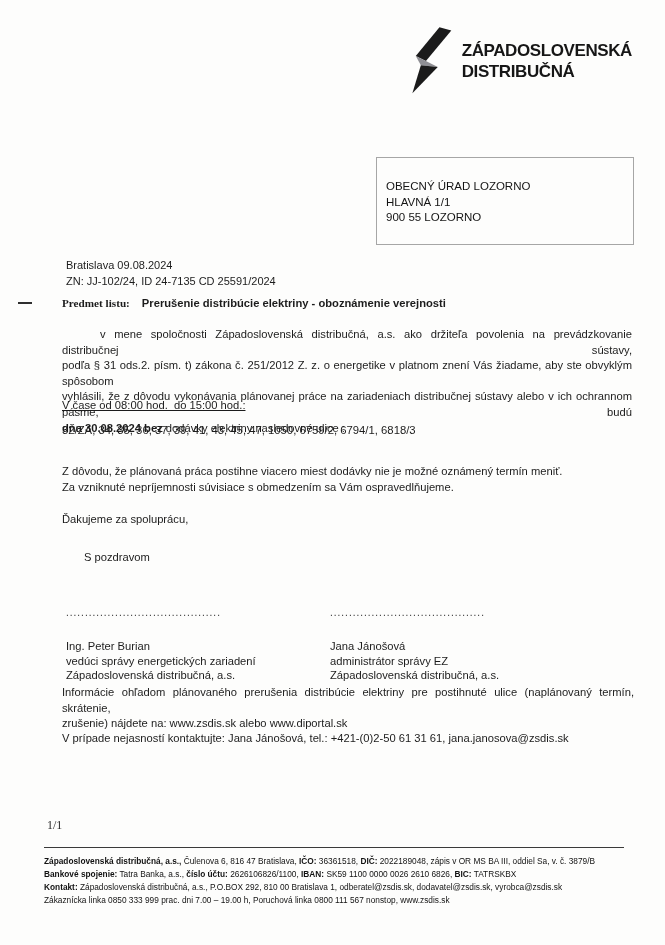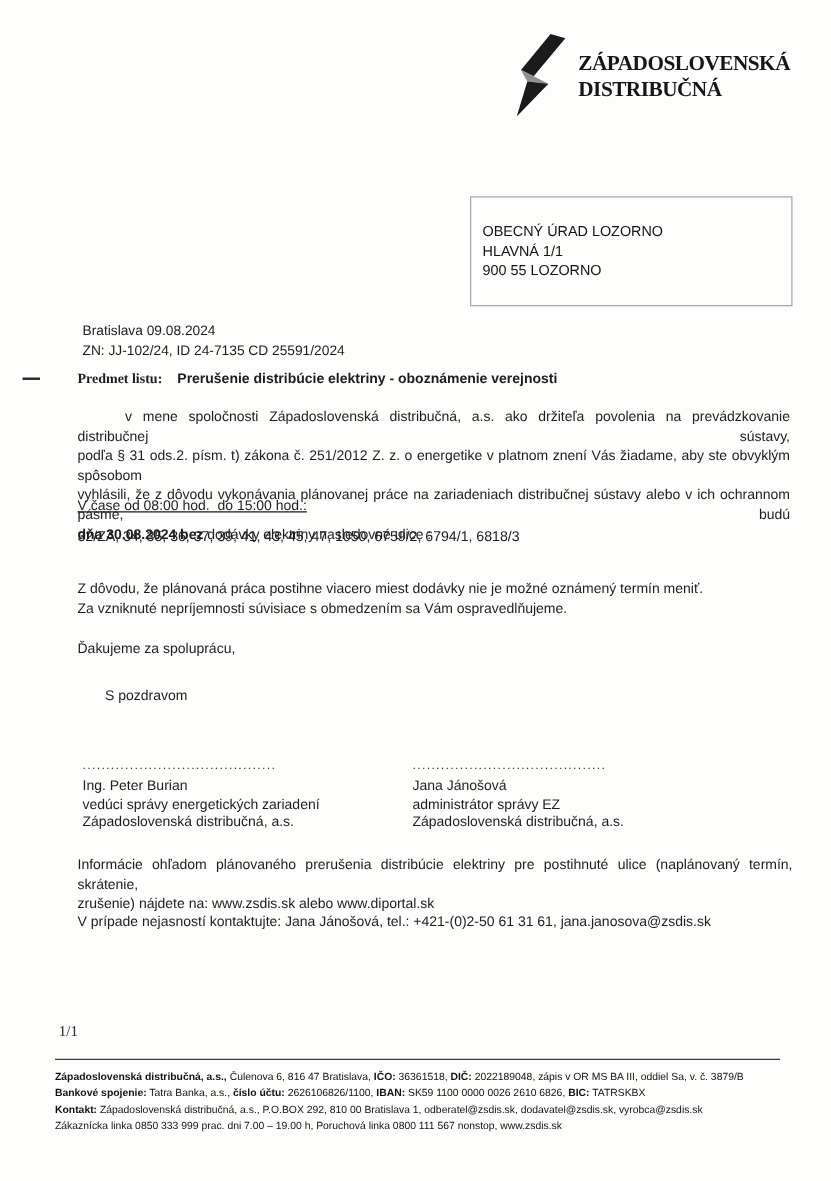--- a/index.html
+++ b/index.html
@@ -6,21 +6,21 @@
   .page{
     position:relative;width:665px;height:945px;margin:0 auto;
     background:#fdfdfc;color:#1c1c1c;overflow:hidden;
     font-family:"Liberation Sans",sans-serif;
   }
   
   .logo{position:absolute;top:22px;right:33px;display:flex;align-items:center;gap:9px;}
   .logo svg{display:block;}
   .logo-text{
     font-weight:700;font-size:17px;line-height:21px;letter-spacing:-0.4px;
-    color:#161616;white-space:nowrap;font-family:Liberation Serif, serif;
+    color:#161616;white-space:nowrap;
   }
   
   .recipient-box{
     position:absolute;left:376px;top:157px;width:258px;height:88px;
     border:1px solid #a6a6a6;box-sizing:border-box;
     padding:21px 0 0 9px;font-size:11.5px;line-height:15.5px;color:#141414;
   }
   
   .meta{position:absolute;left:66px;top:257px;font-size:11px;line-height:16px;}
   
@@ -38,21 +38,21 @@
   .time-line span{text-decoration:underline;}
   .streets{top:418px;line-height:25.5px;font-size:11.3px;}
   .p2{top:464px;}
   .thanks{top:512px;}
   .closing{top:550px;left:84px;}
   
   .sig{position:absolute;top:607px;font-size:11.2px;line-height:14.5px;}
   .sig-left{left:66px;}
   .sig-right{left:330px;}
   .sig .dots{font-size:10px;letter-spacing:1px;color:#333;line-height:12px;}
-  .sig .nm{margin-top:3px;}
+  .sig .nm{margin-top:20px;}
   
   .info{top:685px;width:572px;}
   .contact{top:731px;}
   
   .pageno{position:absolute;left:47px;top:818px;font-family:"Liberation Serif",serif;font-size:12px;color:#2a2a2a;}
   
   .footer-rule{position:absolute;left:44px;top:847px;width:580px;height:1px;background:#3a3a3a;}
   .footer{position:absolute;left:44px;top:855px;width:592px;font-size:8.3px;line-height:13px;color:#121212;}
   .fb{font-weight:700;}
 </style>

